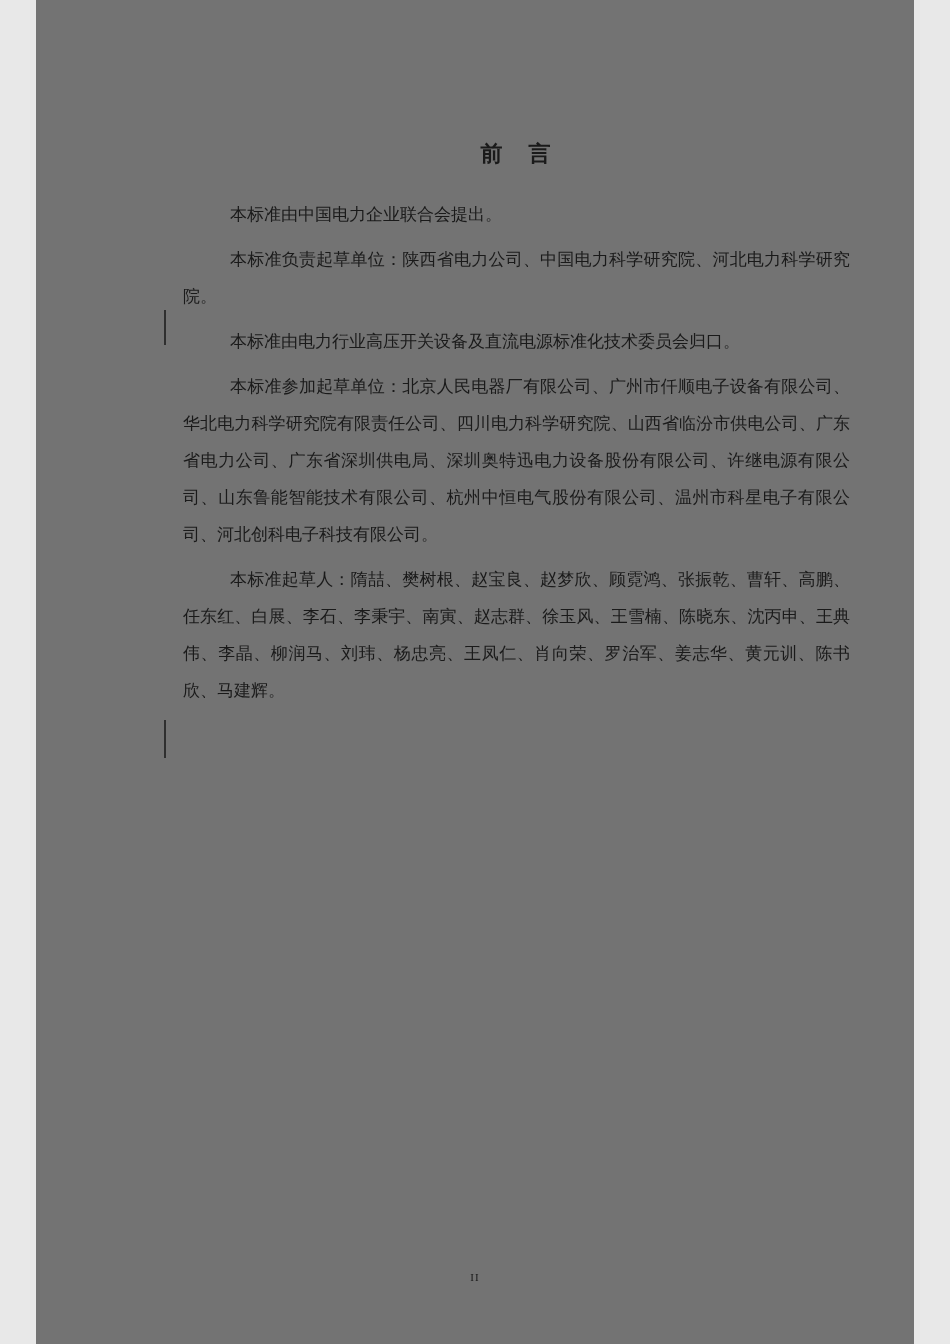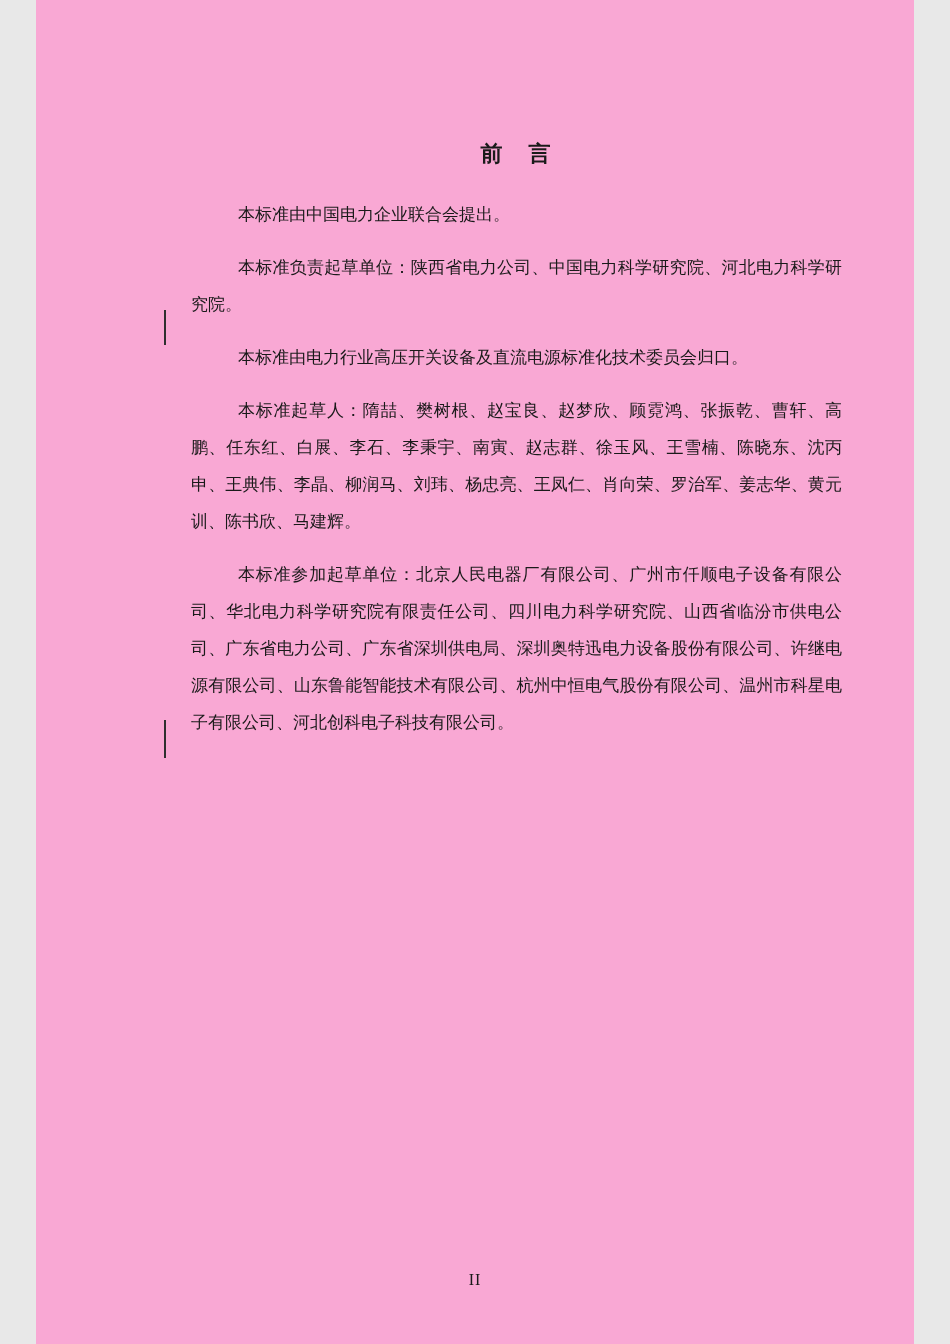--- a/index.html
+++ b/index.html
@@ -5,21 +5,21 @@
   html, body {
     margin: 0;
     padding: 0;
     background: #e8e8e8;
   }
   .page {
     position: relative;
     width: 878px;
     height: 1344px;
     margin: 0 auto;
-    background: #f9a8d4;
+    background: #737373;
     overflow: hidden;
     font-family: "Liberation Serif", "DejaVu Serif", serif;
     color: #1a1a1a;
   }
   .content {
     position: absolute;
     left: 139px;
     top: 140px;
     width: 683px;
   }
@@ -30,61 +30,61 @@
     line-height: 28px;
     margin: 0 0 28px 0;
     letter-spacing: 2px;
   }
   .para {
     font-size: 17px;
     line-height: 37px;
     text-align: justify;
     text-justify: inter-character;
     text-indent: 47px;
-    margin: 16px;
+    margin: 8px;
   }
   .para.gap-after {
     margin-bottom: 3px;
   }
   .change-bar {
     position: absolute;
     left: 128px;
     width: 2px;
     background: #2f2f2f;
   }
   #change-bar-1 { top: 310px; height: 35px; }
   #change-bar-2 { top: 720px; height: 38px; }
   .page-footer {
     position: absolute;
     left: 0;
     top: 1271px;
     width: 100%;
     text-align: center;
-    font-size: 16px;
+    font-size: 11px;
     letter-spacing: 1px;
   }
 </style>
 </head>
 <body>
 
 <div class="page">
 
   <div class="change-bar" id="change-bar-1"></div>
   <div class="change-bar" id="change-bar-2"></div>
 
   <div class="content">
     <h1 class="doc-title">前　言</h1>
 
     <p class="para gap-after">本标准由中国电力企业联合会提出。</p>
 
     <p class="para">本标准负责起草单位：陕西省电力公司、中国电力科学研究院、河北电力科学研究院。</p>
 
     <p class="para gap-after">本标准由电力行业高压开关设备及直流电源标准化技术委员会归口。</p>
 
+    <p class="para gap-after">本标准参加起草单位：北京人民电器厂有限公司、广州市仟顺电子设备有限公司、华北电力科学研究院有限责任公司、四川电力科学研究院、山西省临汾市供电公司、广东省电力公司、广东省深圳供电局、深圳奥特迅电力设备股份有限公司、许继电源有限公司、山东鲁能智能技术有限公司、杭州中恒电气股份有限公司、温州市科星电子有限公司、河北创科电子科技有限公司。</p>
+
     <p class="para">本标准起草人：隋喆、樊树根、赵宝良、赵梦欣、顾霓鸿、张振乾、曹轩、高鹏、任东红、白展、李石、李秉宇、南寅、赵志群、徐玉风、王雪楠、陈晓东、沈丙申、王典伟、李晶、柳润马、刘玮、杨忠亮、王凤仁、肖向荣、罗治军、姜志华、黄元训、陈书欣、马建辉。</p>
-
-    <p class="para gap-after">本标准参加起草单位：北京人民电器厂有限公司、广州市仟顺电子设备有限公司、华北电力科学研究院有限责任公司、四川电力科学研究院、山西省临汾市供电公司、广东省电力公司、广东省深圳供电局、深圳奥特迅电力设备股份有限公司、许继电源有限公司、山东鲁能智能技术有限公司、杭州中恒电气股份有限公司、温州市科星电子有限公司、河北创科电子科技有限公司。</p>
 
   </div>
 
   <div class="page-footer">II</div>
 
 </div>
 
 </body></html>

